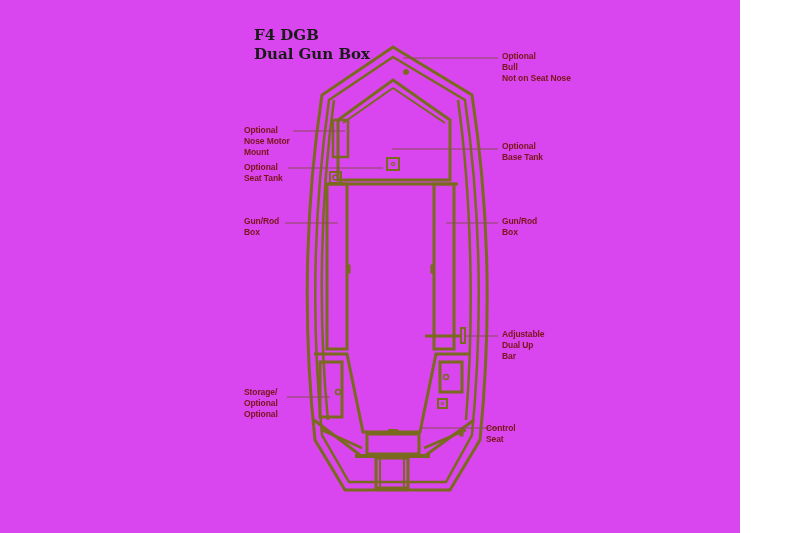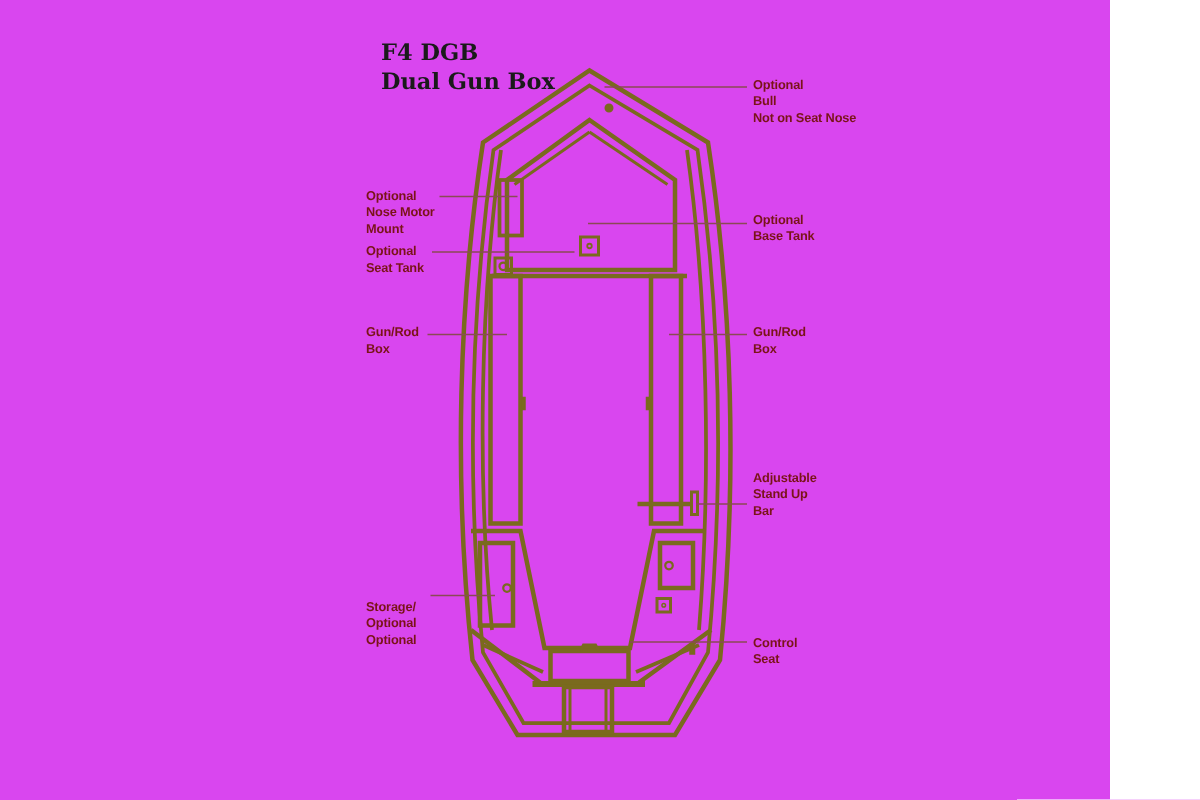--- a/index.html
+++ b/index.html
@@ -122,30 +122,30 @@
   <div class="label" style="left:244px; top:216px;">
     <div>Gun/Rod</div>
     <div>Box</div>
   </div>
 
   <div class="label" style="left:502px; top:216px;">
     <div>Gun/Rod</div>
     <div>Box</div>
   </div>
 
-  <div class="label" style="left:502px; top:313px;">
+  <div class="label" style="left:502px; top:329px;">
     <div>Adjustable</div>
-    <div>Stand Up</div>
+    <div>Dual Up</div>
     <div>Bar</div>
   </div>
 
-  <div class="label" style="left:244px; top:399px;">
+  <div class="label" style="left:244px; top:387px;">
     <div>Storage/</div>
     <div>Optional</div>
     <div>Optional</div>
   </div>
 
-  <div class="label" style="left:502px; top:423px;">
+  <div class="label" style="left:486px; top:423px;">
     <div>Control</div>
     <div>Seat</div>
   </div>
 
 </div>
 
 </body></html>

